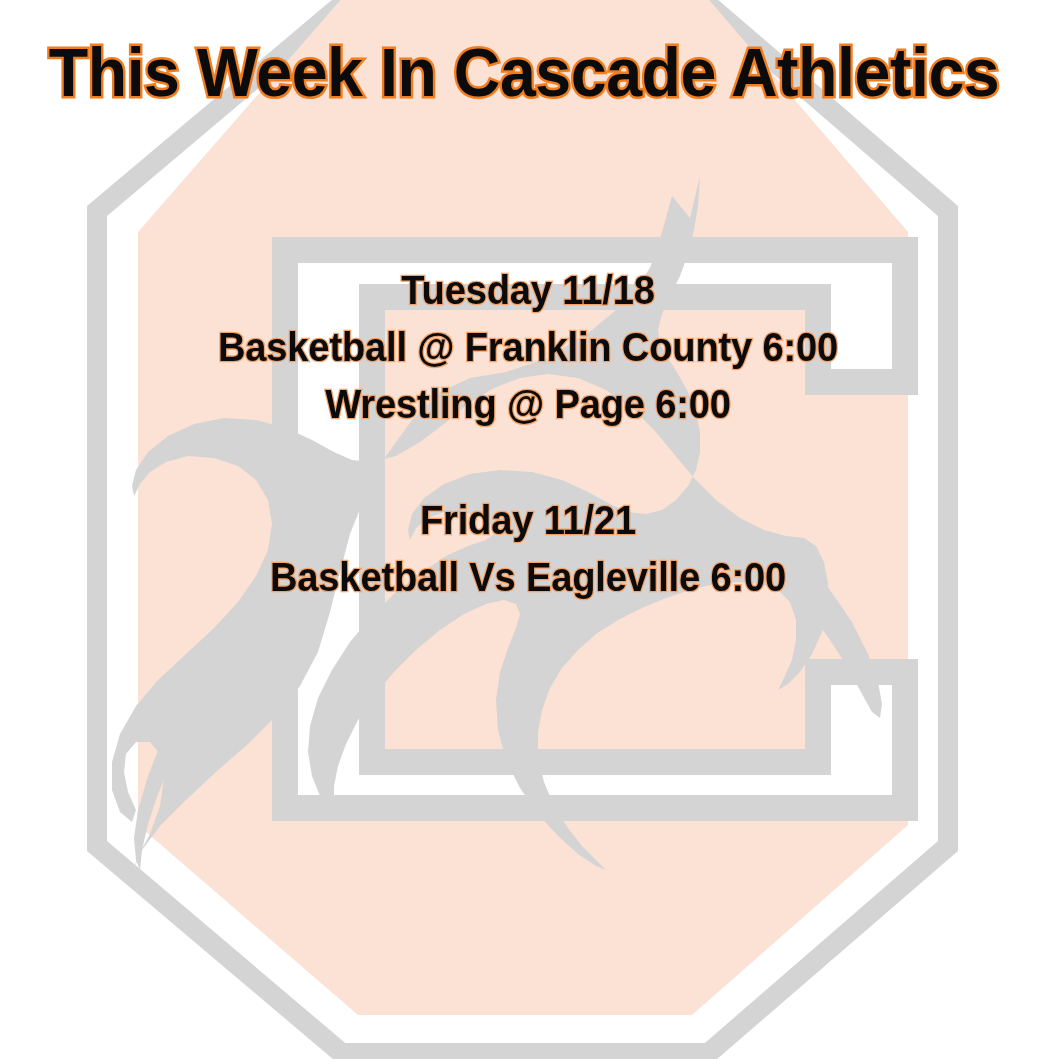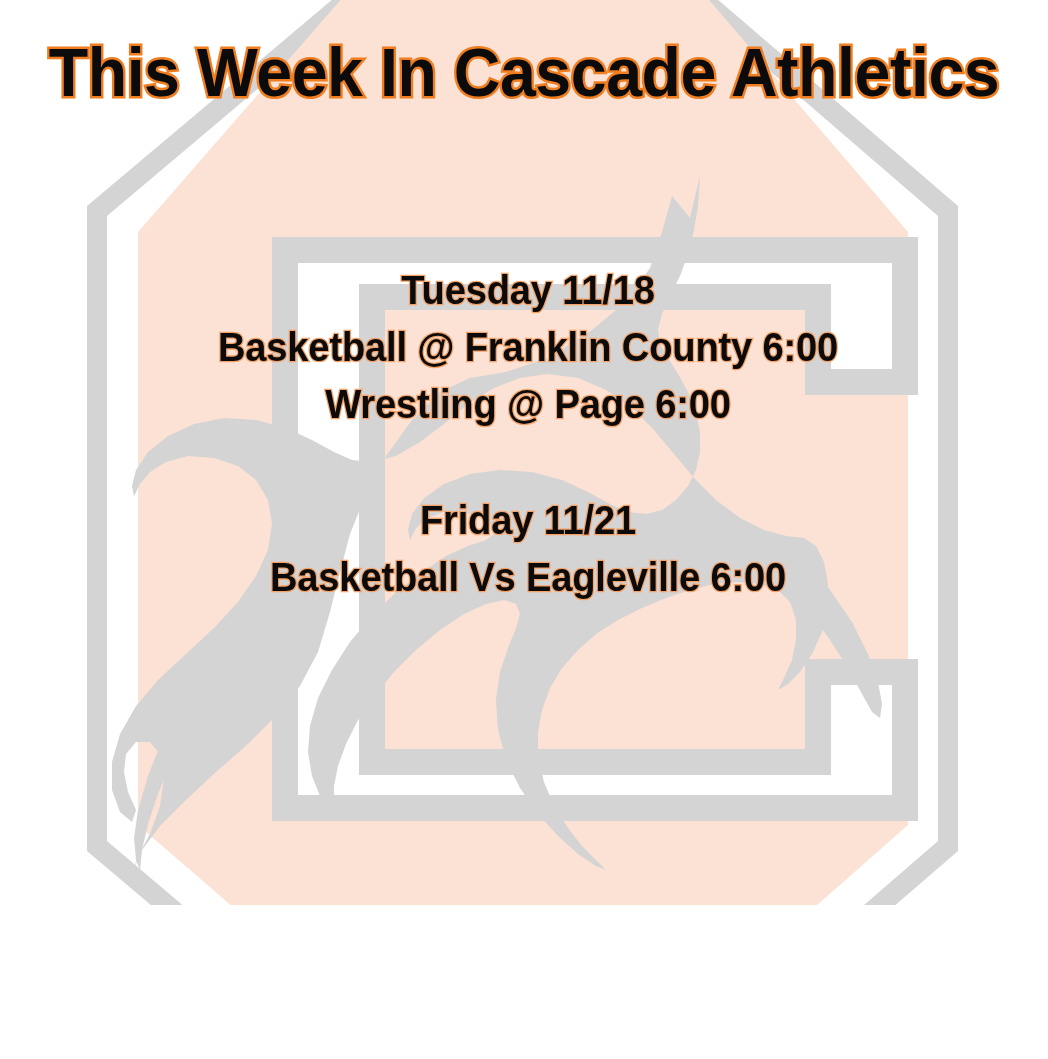--- a/index.html
+++ b/index.html
@@ -8,21 +8,21 @@
     padding: 0;
     background: #ffffff;
   }
   body {
     font-family: "Liberation Sans", sans-serif;
   }
 
   #poster {
     position: relative;
     width: 1048px;
-    height: 905px;
+    height: 1059px;
     background: #ffffff;
     overflow: hidden;
   }
 
   
   #logo-layer {
     position: absolute;
     left: 0;
     top: 0;
     width: 1048px;

